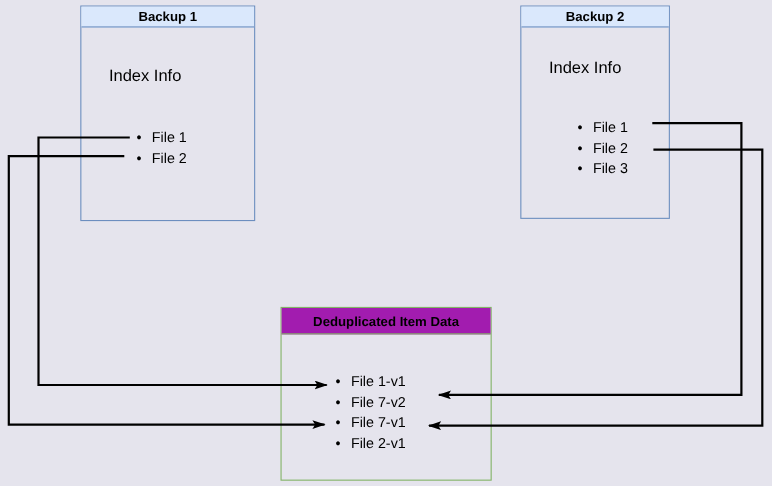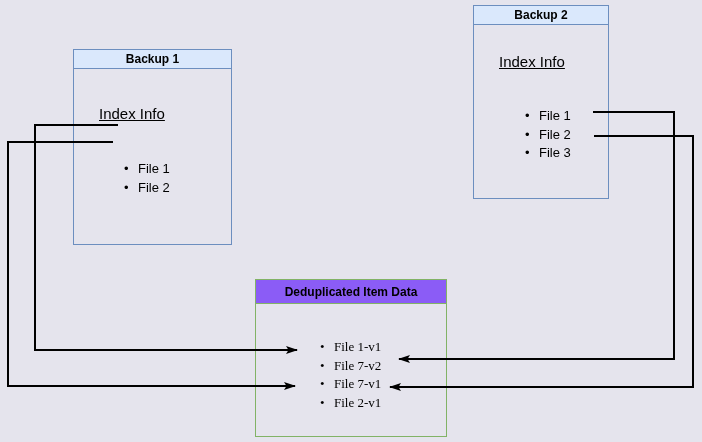--- a/index.html
+++ b/index.html
@@ -28,44 +28,43 @@
     display: flex;
     align-items: center;
     justify-content: center;
     font-size: 12px;
     font-weight: bold;
     line-height: 1;
   }
   .blue-node { border-color: #6c8ebf; }
   .blue-node .node-header { background: #dae8fc; border-bottom-color: #6c8ebf; height: 19px; }
   .green-node { border-color: #82b366; }
-  .green-node .node-header { background: #8b5cf6; border-bottom-color: #82b366; height: 24px; }
+  .green-node .node-header { background: #a21caf; border-bottom-color: #82b366; height: 24px; }
 
-  #backup1 { left: 73px; top: 5px; width: 159px; height: 196px; margin-top: 44px; }
+  #backup1 { left: 73px; top: 5px; width: 159px; height: 196px; }
   #backup2 { left: 473px; top: 5px; width: 136px; height: 194px; }
   #dedup   { left: 255px; top: 279px; width: 192px; height: 158px; }
 
   .section-label {
     position: absolute;
     font-size: 15px;
     line-height: 18px;
     white-space: nowrap;
-    text-decoration: underline;
   }
   #backup1 .section-label { left: 25px; top: 55px; }
   #backup2 .section-label { left: 25px; top: 47px; }
 
   .file-list {
     position: absolute;
     display: flex;
     flex-direction: column;
   }
   #backup1 .file-list { left: 50px; top: 110px; }
   #backup2 .file-list { left: 51px; top: 101px; }
-  #dedup   .file-list { left: 64px; top: 58px; font-family: Liberation Serif, serif; }
+  #dedup   .file-list { left: 49px; top: 58px; }
 
   .file-row {
     display: flex;
     align-items: baseline;
     font-size: 13px;
     line-height: 18.5px;
     white-space: nowrap;
   }
   .file-row .bullet-icon {
     width: 14px;

